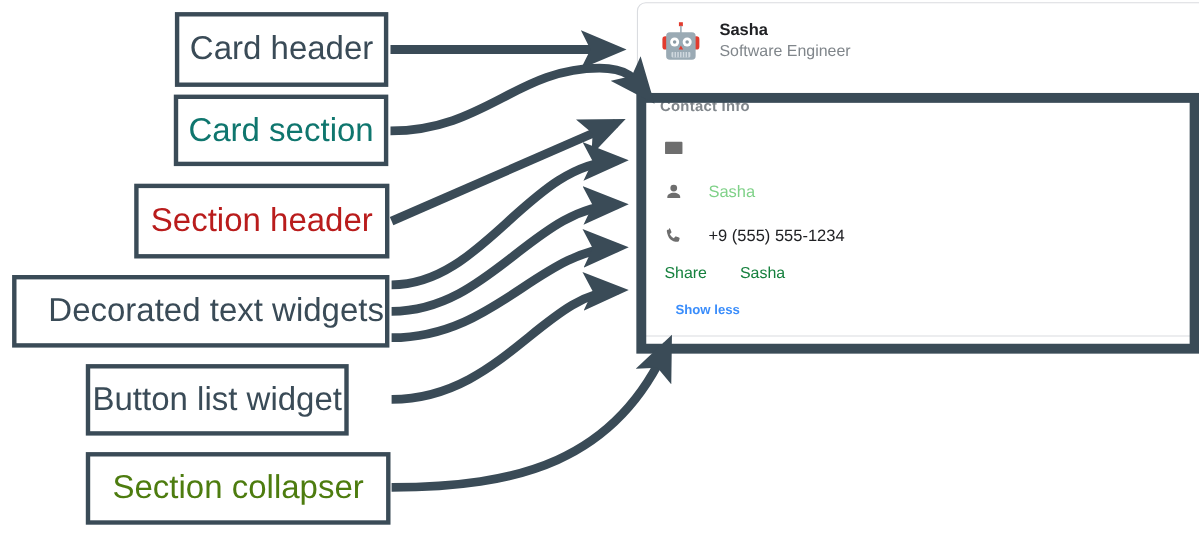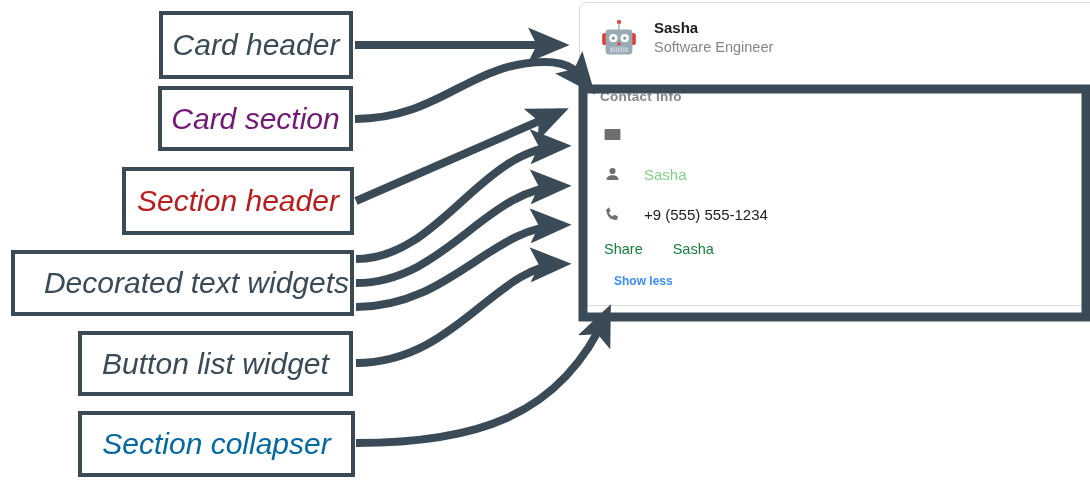--- a/index.html
+++ b/index.html
@@ -36,21 +36,20 @@
     display: flex;
     align-items: center;
     justify-content: center;
     color: #3a4b57;
     font-family: "Liberation Sans", sans-serif;
     font-size: 30px;
     line-height: 1;
     letter-spacing: 0px;
     white-space: nowrap;
     z-index: 4;
-    font-style: italic;
   }
 
   
   #card {
     position: absolute;
     left: 579px;
     top: 2px;
     width: 540px;
     box-sizing: border-box;
     background: #ffffff;
@@ -259,20 +258,20 @@
 
     <path d="M356,307 C450,307 490,227 562,225" fill="none" stroke="#3a4b57" stroke-width="8" marker-end="url(#arrowhead)"></path>
 
     <path d="M356,363 C455,363 495,266 562,264" fill="none" stroke="#3a4b57" stroke-width="8" marker-end="url(#arrowhead)"></path>
 
     <path d="M356,443 C470,443 560,420 607,313" fill="none" stroke="#3a4b57" stroke-width="8" marker-end="url(#arrowhead)"></path>
   </svg>
 
   <div id="ann-boxes">
       <div class="ann-box" style="left: 159px; top: 11px; width: 194px; height: 68px; border-color: rgb(58, 75, 87); color: rgb(58, 75, 87);">Card header</div>
-      <div class="ann-box" style="left: 158px; top: 86px; width: 195px; height: 65px; border-color: rgb(58, 75, 87); color: #701a75;">Card section</div>
+      <div class="ann-box" style="left: 158px; top: 86px; width: 195px; height: 65px; border-color: rgb(58, 75, 87); color: #0f766e;">Card section</div>
       <div class="ann-box" style="left: 122px; top: 167px; width: 232px; height: 68px; border-color: rgb(58, 75, 87); color: #b91c1c;">Section header</div>
       <div class="ann-box" style="left: 11px; top: 250px; width: 343px; height: 66px; border-color: rgb(58, 75, 87); color: rgb(58, 75, 87); padding-left: 28px;">Decorated text widgets</div>
-      <div class="ann-box" style="left: 78px; top: 331px; width: 275px; height: 65px; border-color: rgb(58, 75, 87); color: rgb(58, 75, 87);">Button list widget</div>
-      <div class="ann-box" style="left: 78px; top: 411px; width: 277px; height: 66px; border-color: rgb(58, 75, 87); color: #0369a1;">Section collapser</div>
+      <div class="ann-box" style="left: 78px; top: 331px; width: 239px; height: 65px; border-color: rgb(58, 75, 87); color: rgb(58, 75, 87);">Button list widget</div>
+      <div class="ann-box" style="left: 78px; top: 411px; width: 277px; height: 66px; border-color: rgb(58, 75, 87); color: #4d7c0f;">Section collapser</div>
     </div>
 
 </div>
 
 </body></html>

